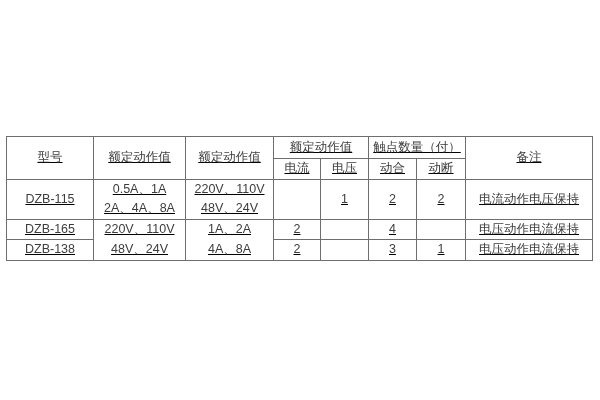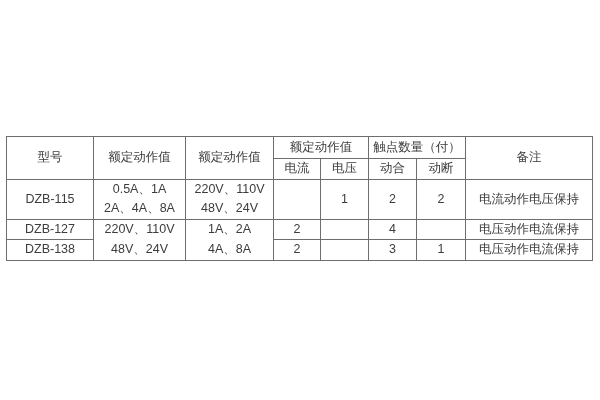--- a/index.html
+++ b/index.html
@@ -7,20 +7,21 @@
     padding: 0;
     width: 600px;
     height: 400px;
     background: #ffffff;
     overflow: hidden;
   }
   .table-wrap {
     position: absolute;
     left: 6px;
     top: 136px;
+    text-decoration: underline;
   }
   table.spec {
     border-collapse: collapse;
     table-layout: fixed;
     width: 587px;
   }
   table.spec th,
   table.spec td {
     border: 1px solid #6e6e6e;
     font-family: "Liberation Sans", sans-serif;
@@ -78,21 +79,21 @@
         <td>220V、110V
 48V、24V</td>
         <td></td>
         <td>1</td>
         <td>2</td>
         <td>2</td>
         <td>电流动作电压保持</td>
       </tr>
 
       <tr class="r1">
-        <td>DZB-127</td>
+        <td>DZB-165</td>
         <td rowspan="2">220V、110V
 48V、24V</td>
         <td rowspan="2">1A、2A
 4A、8A</td>
         <td>2</td>
         <td></td>
         <td>4</td>
         <td></td>
         <td>电压动作电流保持</td>
       </tr>

